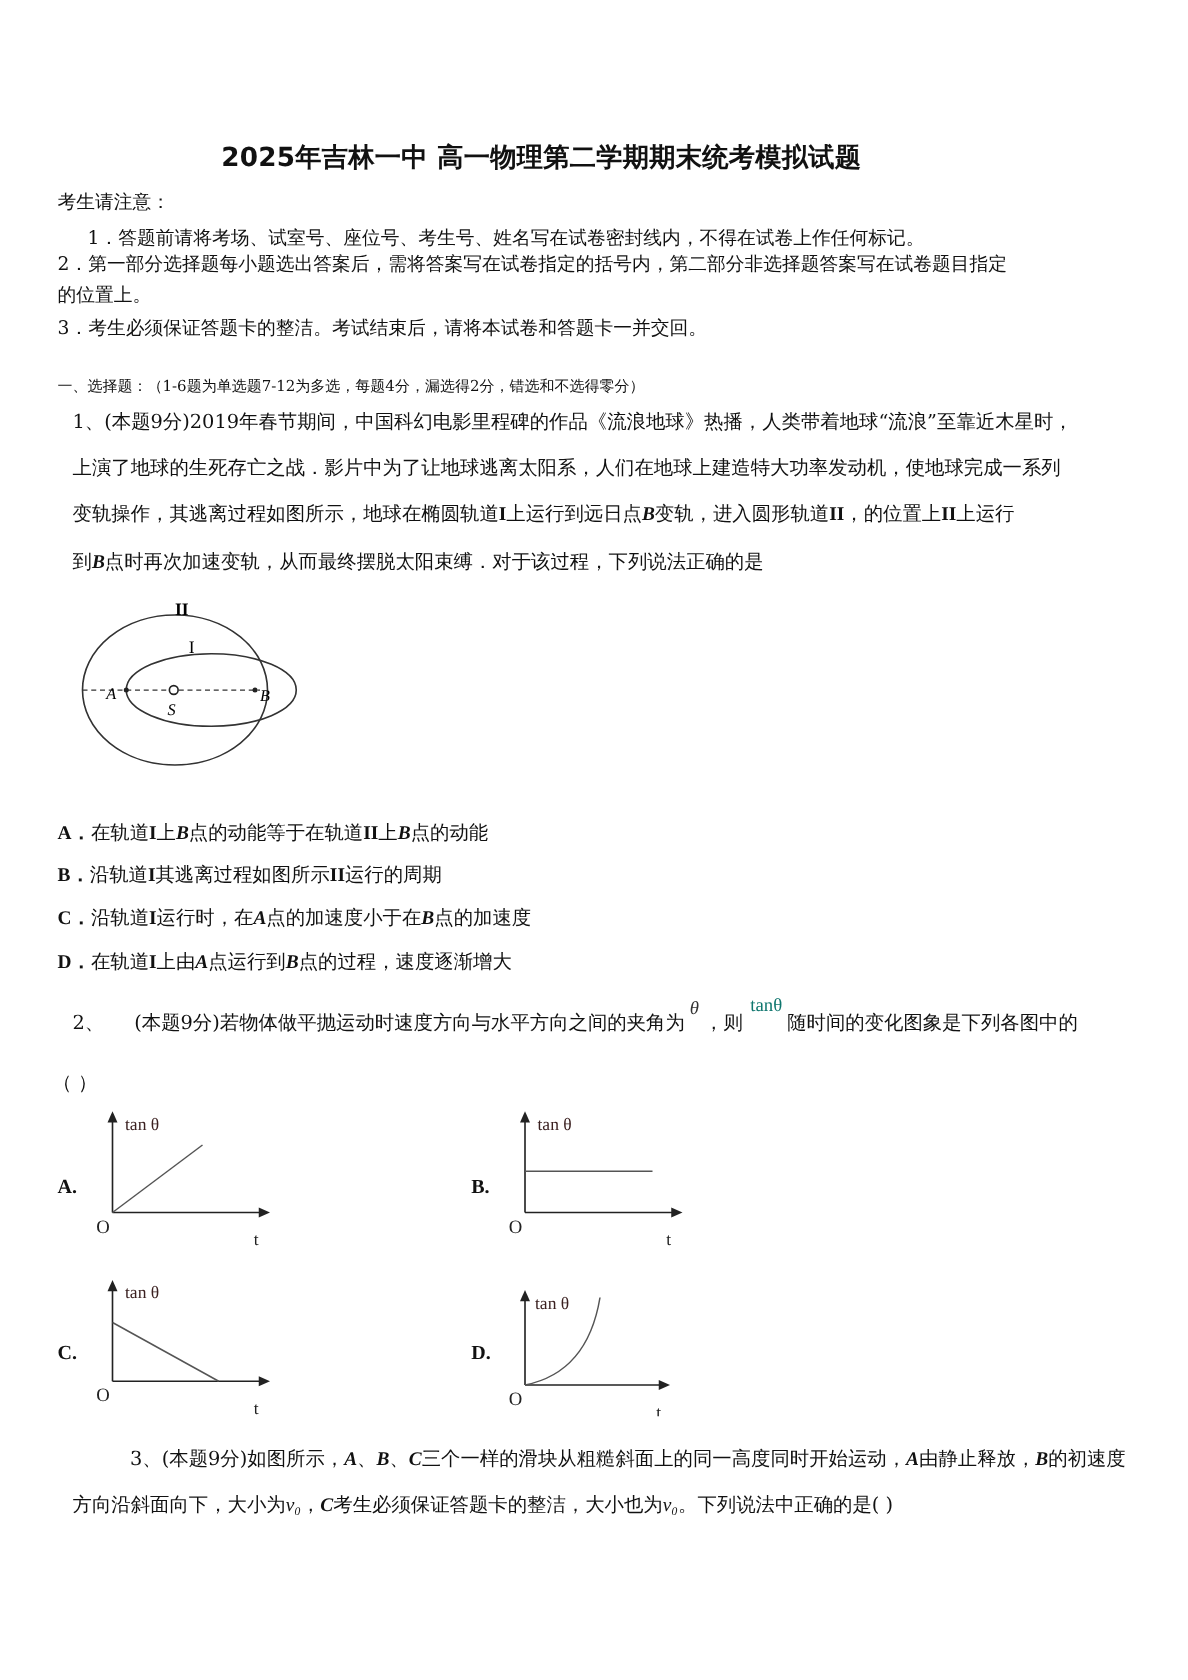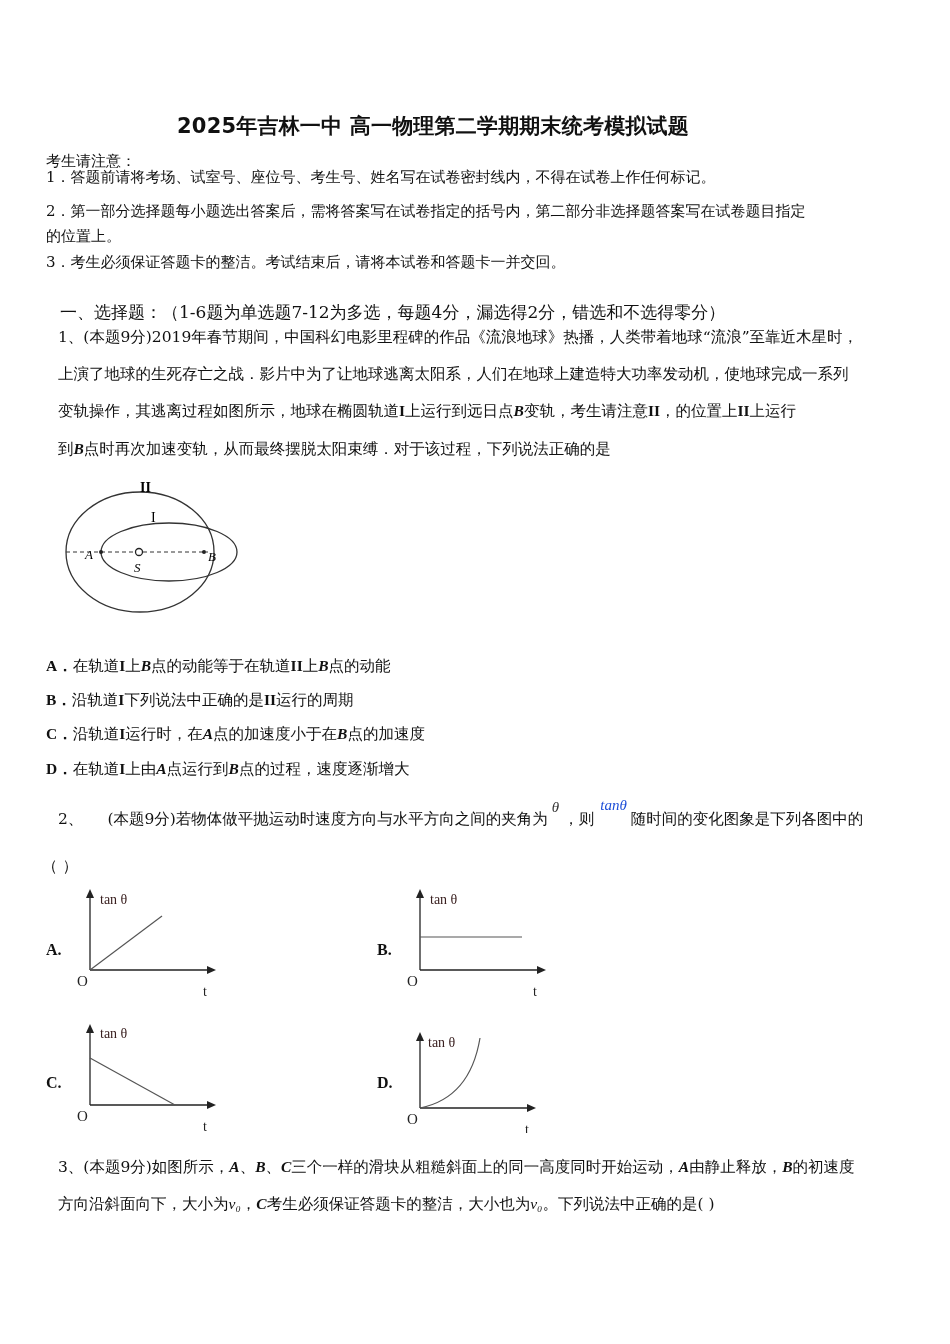--- a/index.html
+++ b/index.html
@@ -8,50 +8,50 @@
       font-family: "DejaVu Serif", "Liberation Serif", serif;
       color: #111;
     }
     .abs { position: absolute; white-space: nowrap; }
     .title {
       top: 112px; left: 0; width: 866px; text-align: center;
       font-family: "DejaVu Sans", "Liberation Sans", sans-serif;
       font-weight: bold; font-size: 21px; letter-spacing: 0.2px;
     }
     .note { font-size: 15px; left: 46px; }
-    .body15 { font-size: 17px; left: 60px; }
+    .body15 { font-size: 12px; left: 46px; }
     .q-text { font-size: 15.5px; left: 58px; }
     .opt { font-size: 15.5px; left: 46px; text-align: right; }
     .opt b { font-family: "Liberation Serif", serif; font-weight: bold; }
     i.var { font-family: "Liberation Serif", serif; font-style: italic; font-weight: bold; }
     b.rn { font-family: "Liberation Serif", serif; font-weight: bold; }
     .graph-label { font-family: "Liberation Serif", serif; font-weight: bold; font-size: 16px; }
     .math-small { font-family: "Liberation Serif", serif; font-style: italic; font-size: 15px; color: #333; }
-    .math-tan { font-family: "Liberation Serif", serif; font-size: 15px; color: #1d4ed8; font-style: italic; }
+    .math-tan { font-family: "Liberation Serif", serif; font-size: 15px; color: #0f766e; }
     svg text { font-family: "Liberation Serif", serif; }
   </style>
 </head>
 <body>
 
 <div class="abs title">2025年吉林一中 高一物理第二学期期末统考模拟试题</div>
 
 <div class="abs note" style="top:152px;text-align:center;">考生请注意：</div>
-<div class="abs note" style="top:168px;">1．答题前请将考场、试室号、座位号、考生号、姓名写在试卷密封线内，不得在试卷上作任何标记。</div>
+<div class="abs note" style="top:181px;margin-left:24px;">1．答题前请将考场、试室号、座位号、考生号、姓名写在试卷密封线内，不得在试卷上作任何标记。</div>
 <div class="abs note" style="top:202px;">2．第一部分选择题每小题选出答案后，需将答案写在试卷指定的括号内，第二部分非选择题答案写在试卷题目指定</div>
 <div class="abs note" style="top:227px;">的位置上。</div>
 <div class="abs note" style="top:253px;">3．考生必须保证答题卡的整洁。考试结束后，请将本试卷和答题卡一并交回。</div>
 
 <div class="abs body15" style="top:301px;">一、选择题：（1-6题为单选题7-12为多选，每题4分，漏选得2分，错选和不选得零分）</div>
 
 <div class="abs q-text" style="top:327px;">
   <span>1、(本题9分)</span><span>2019年春节期间，中国科幻电影里程碑的作品《流浪地球》热播，人类带着地球“流浪”至靠近木星时，</span>
 </div>
 <div class="abs q-text" style="top:364px;">上演了地球的生死存亡之战．影片中为了让地球逃离太阳系，人们在地球上建造特大功率发动机，使地球完成一系列</div>
 <div class="abs q-text" style="top:401px;">
-  <span>变轨操作，其逃离过程如图所示，地球在椭圆轨道</span><b class="rn">I</b><span>上运行到远日点</span><i class="var">B</i><span>变轨，考生请注意</span><b class="rn">II</b><span>，的位置上</span><b class="rn">II</b><span>上运行</span>
+  <span>变轨操作，其逃离过程如图所示，地球在椭圆轨道</span><b class="rn">I</b><span>上运行到远日点</span><i class="var">B</i><span>变轨，进入圆形轨道</span><b class="rn">II</b><span>，的位置上</span><b class="rn">II</b><span>上运行</span>
 </div>
 <div class="abs q-text" style="top:439px;">
   <span>到</span><i class="var">B</i><span>点时再次加速变轨，从而最终摆脱太阳束缚．对于该过程，下列说法正确的是</span>
 </div>
 
 <svg class="abs" style="left:40px; top:470px;" width="200" height="150" viewBox="0 0 200 150">
   <ellipse cx="100" cy="82" rx="74" ry="60" fill="none" stroke="#333" stroke-width="1.3"></ellipse>
   <ellipse cx="129" cy="82" rx="68" ry="29" fill="none" stroke="#333" stroke-width="1.3"></ellipse>
   <line x1="26" y1="82" x2="168" y2="82" stroke="#333" stroke-width="1" stroke-dasharray="4,3"></line>
   <circle cx="61" cy="82" r="2" fill="#222"></circle>
@@ -61,21 +61,21 @@
   <text x="111" y="52" font-size="14">I</text>
   <text x="45" y="89" font-size="13" font-style="italic">A</text>
   <text x="168" y="91" font-size="13" font-style="italic">B</text>
   <text x="94" y="102" font-size="13" font-style="italic">S</text>
 </svg>
 
 <div class="abs opt" style="top:656px;">
   <b>A．</b><span>在轨道</span><b class="rn">I</b><span>上</span><i class="var">B</i><span>点的动能等于在轨道</span><b class="rn">II</b><span>上</span><i class="var">B</i><span>点的动能</span>
 </div>
 <div class="abs opt" style="top:690px;">
-  <b>B．</b><span>沿轨道</span><b class="rn">I</b><span>下列说法中正确的是</span><b class="rn">II</b><span>运行的周期</span>
+  <b>B．</b><span>沿轨道</span><b class="rn">I</b><span>其逃离过程如图所示</span><b class="rn">II</b><span>运行的周期</span>
 </div>
 <div class="abs opt" style="top:724px;">
   <b>C．</b><span>沿轨道</span><b class="rn">I</b><span>运行时，在</span><i class="var">A</i><span>点的加速度小于在</span><i class="var">B</i><span>点的加速度</span>
 </div>
 <div class="abs opt" style="top:759px;">
   <b>D．</b><span>在轨道</span><b class="rn">I</b><span>上由</span><i class="var">A</i><span>点运行到</span><i class="var">B</i><span>点的过程，速度逐渐增大</span>
 </div>
 
 <div class="abs q-text" style="top:805px;">
   <span>2、</span><span style="margin-left:24px;">(本题9分)</span><span>若物体做平抛运动时速度方向与水平方向之间的夹角为</span><sup class="math-small" style="position:relative; top:-6px; margin:0 4px;">θ</sup><span>，则</span><sup class="math-tan" style="position:relative; top:-8px; margin:0 4px 0 6px;">tanθ</sup><span>随时间的变化图象是下列各图中的</span>
@@ -123,18 +123,18 @@
   <line x1="20" y1="90" x2="20" y2="20" stroke="#222" stroke-width="1.3"></line>
   <polygon points="20,14 16,23 24,23" fill="#222"></polygon>
   <line x1="20" y1="90" x2="130" y2="90" stroke="#222" stroke-width="1.3"></line>
   <polygon points="136,90 127,86 127,94" fill="#222"></polygon>
   <path d="M20,90 Q70,80 80,20" fill="none" stroke="#555" stroke-width="1.2"></path>
   <text x="28" y="29" font-size="14" fill="#3a2020">tan θ</text>
   <text x="7" y="106" font-size="15" fill="#222">O</text>
   <text x="125" y="116" font-size="14" fill="#222">t</text>
 </svg>
 
-<div class="abs q-text" style="top:1157px;">
+<div class="abs q-text" style="top:1157px;margin-left:46px;">
   <span>3、(本题9分)如图所示，</span><i class="var">A</i><span>、</span><i class="var">B</i><span>、</span><i class="var">C</i><span>三个一样的滑块从粗糙斜面上的同一高度同时开始运动，</span><i class="var">A</i><span>由静止释放，</span><i class="var">B</i><span>的初速度</span>
 </div>
 <div class="abs q-text" style="top:1194px;">
   <span>方向沿斜面向下，大小为</span><i class="var" style="font-weight:normal;">v₀</i><span>，</span><i class="var">C</i><span>考生必须保证答题卡的整洁，大小也为</span><i class="var" style="font-weight:normal;">v₀</i><span>。下列说法中正确的是(      )</span>
 </div>
 
 </body></html>

